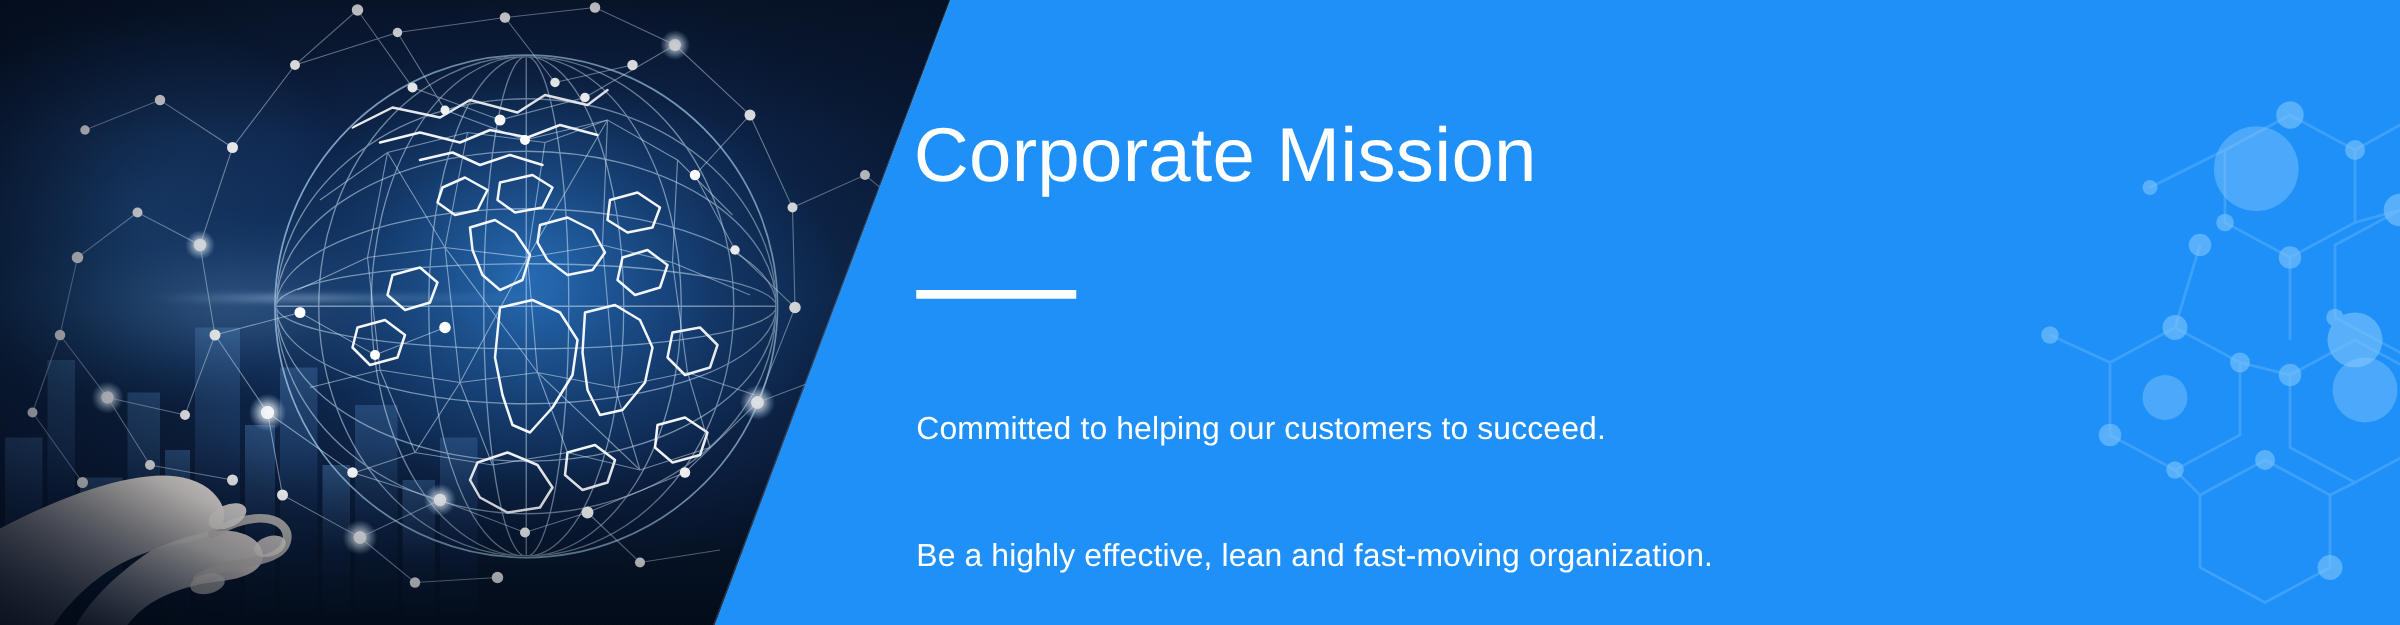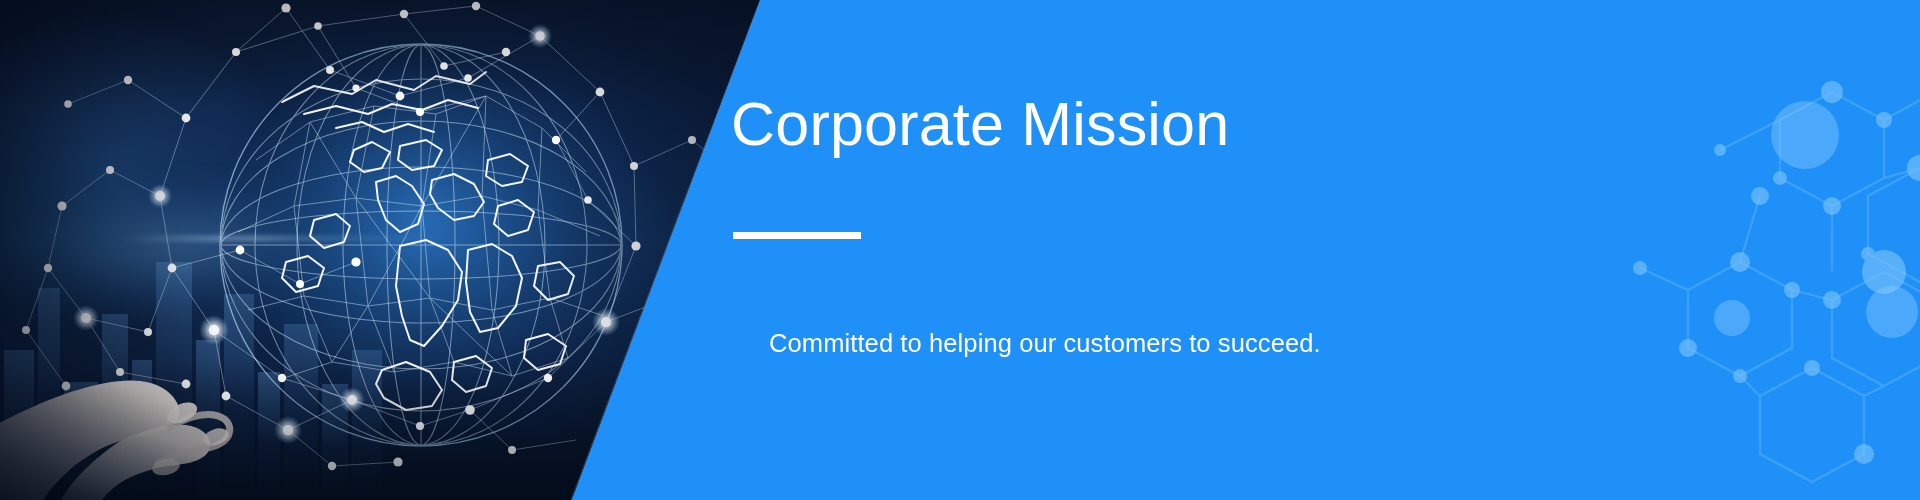--- a/index.html
+++ b/index.html
@@ -154,21 +154,21 @@
     left: 2px;
     top: 258px;
     width: 860px;
     color: #ffffff;
     font-size: 25.5px;
     font-weight: 400;
     line-height: 34px;
     letter-spacing: 0.1px;
     white-space: pre;
   }
-  .body-copy .line { display: block; margin-left: 36px; }
+  .body-copy .line { display: block; }
 </style>
 </head>
 <body>
 
 <div id="banner">
 
   <div class="molecule-layer">
     <svg width="700" height="500" viewBox="0 0 700 500" xmlns="http://www.w3.org/2000/svg" aria-hidden="true">
       <g stroke="#59b0fb" stroke-width="2.2" fill="none" opacity="0.55">
         <polygon points="560,120 612,92 664,120 664,178 612,206 560,178"></polygon>
@@ -437,18 +437,19 @@
     </svg>
   </div>
 
   <div class="content">
     <h1 class="headline">Corporate Mission</h1>
 
     <div class="divider"></div>
 
     <div class="body-copy">
       <span class="line">Committed to helping our customers to succeed.</span>
+      <span class="line">Be a highly effective, lean and fast-moving organization.</span>
       
       
     </div>
   </div>
 
 </div>
 
 </body></html>

